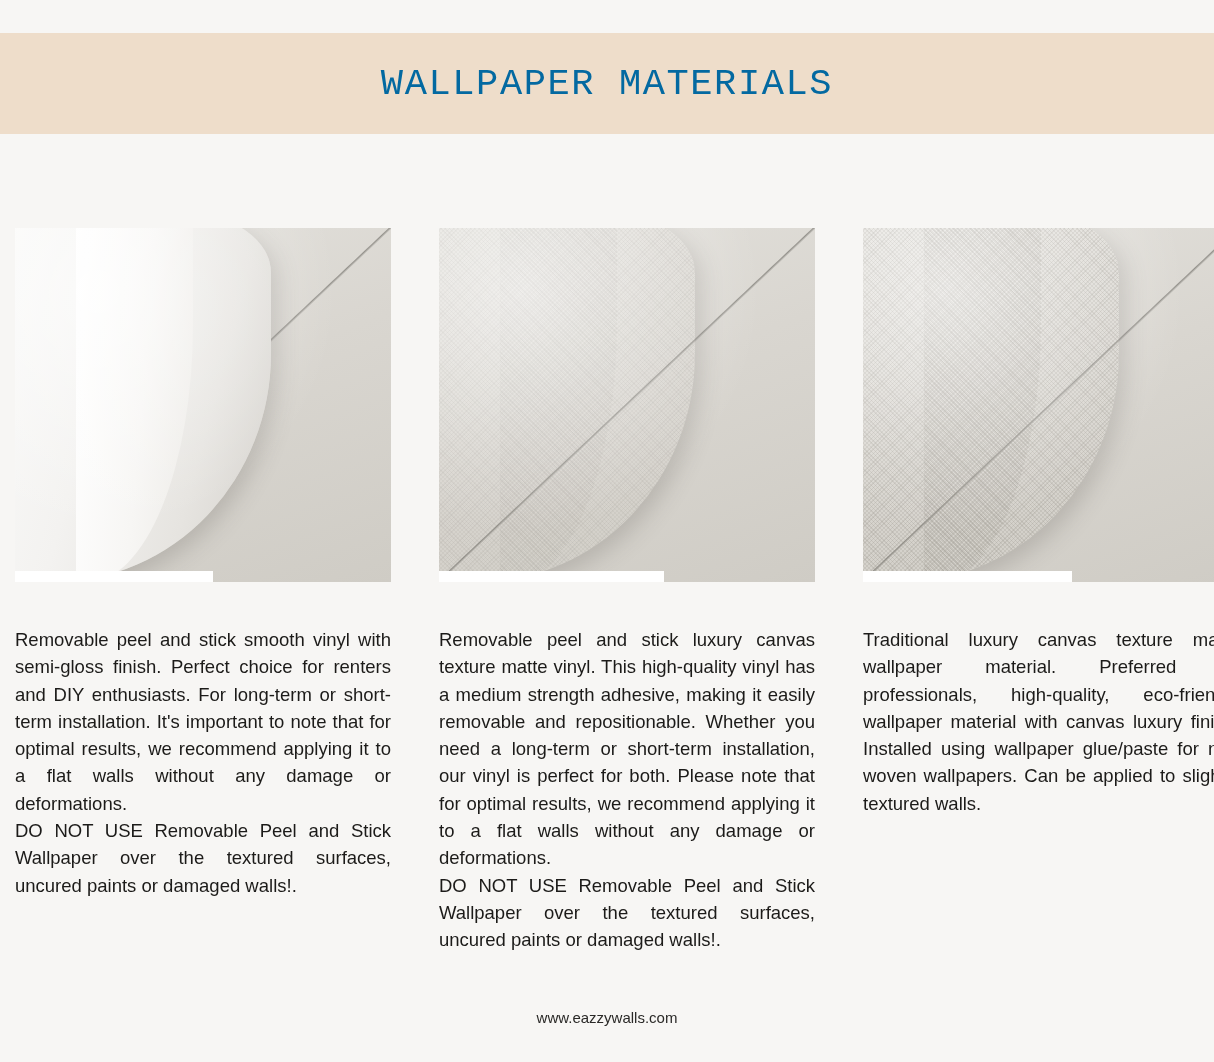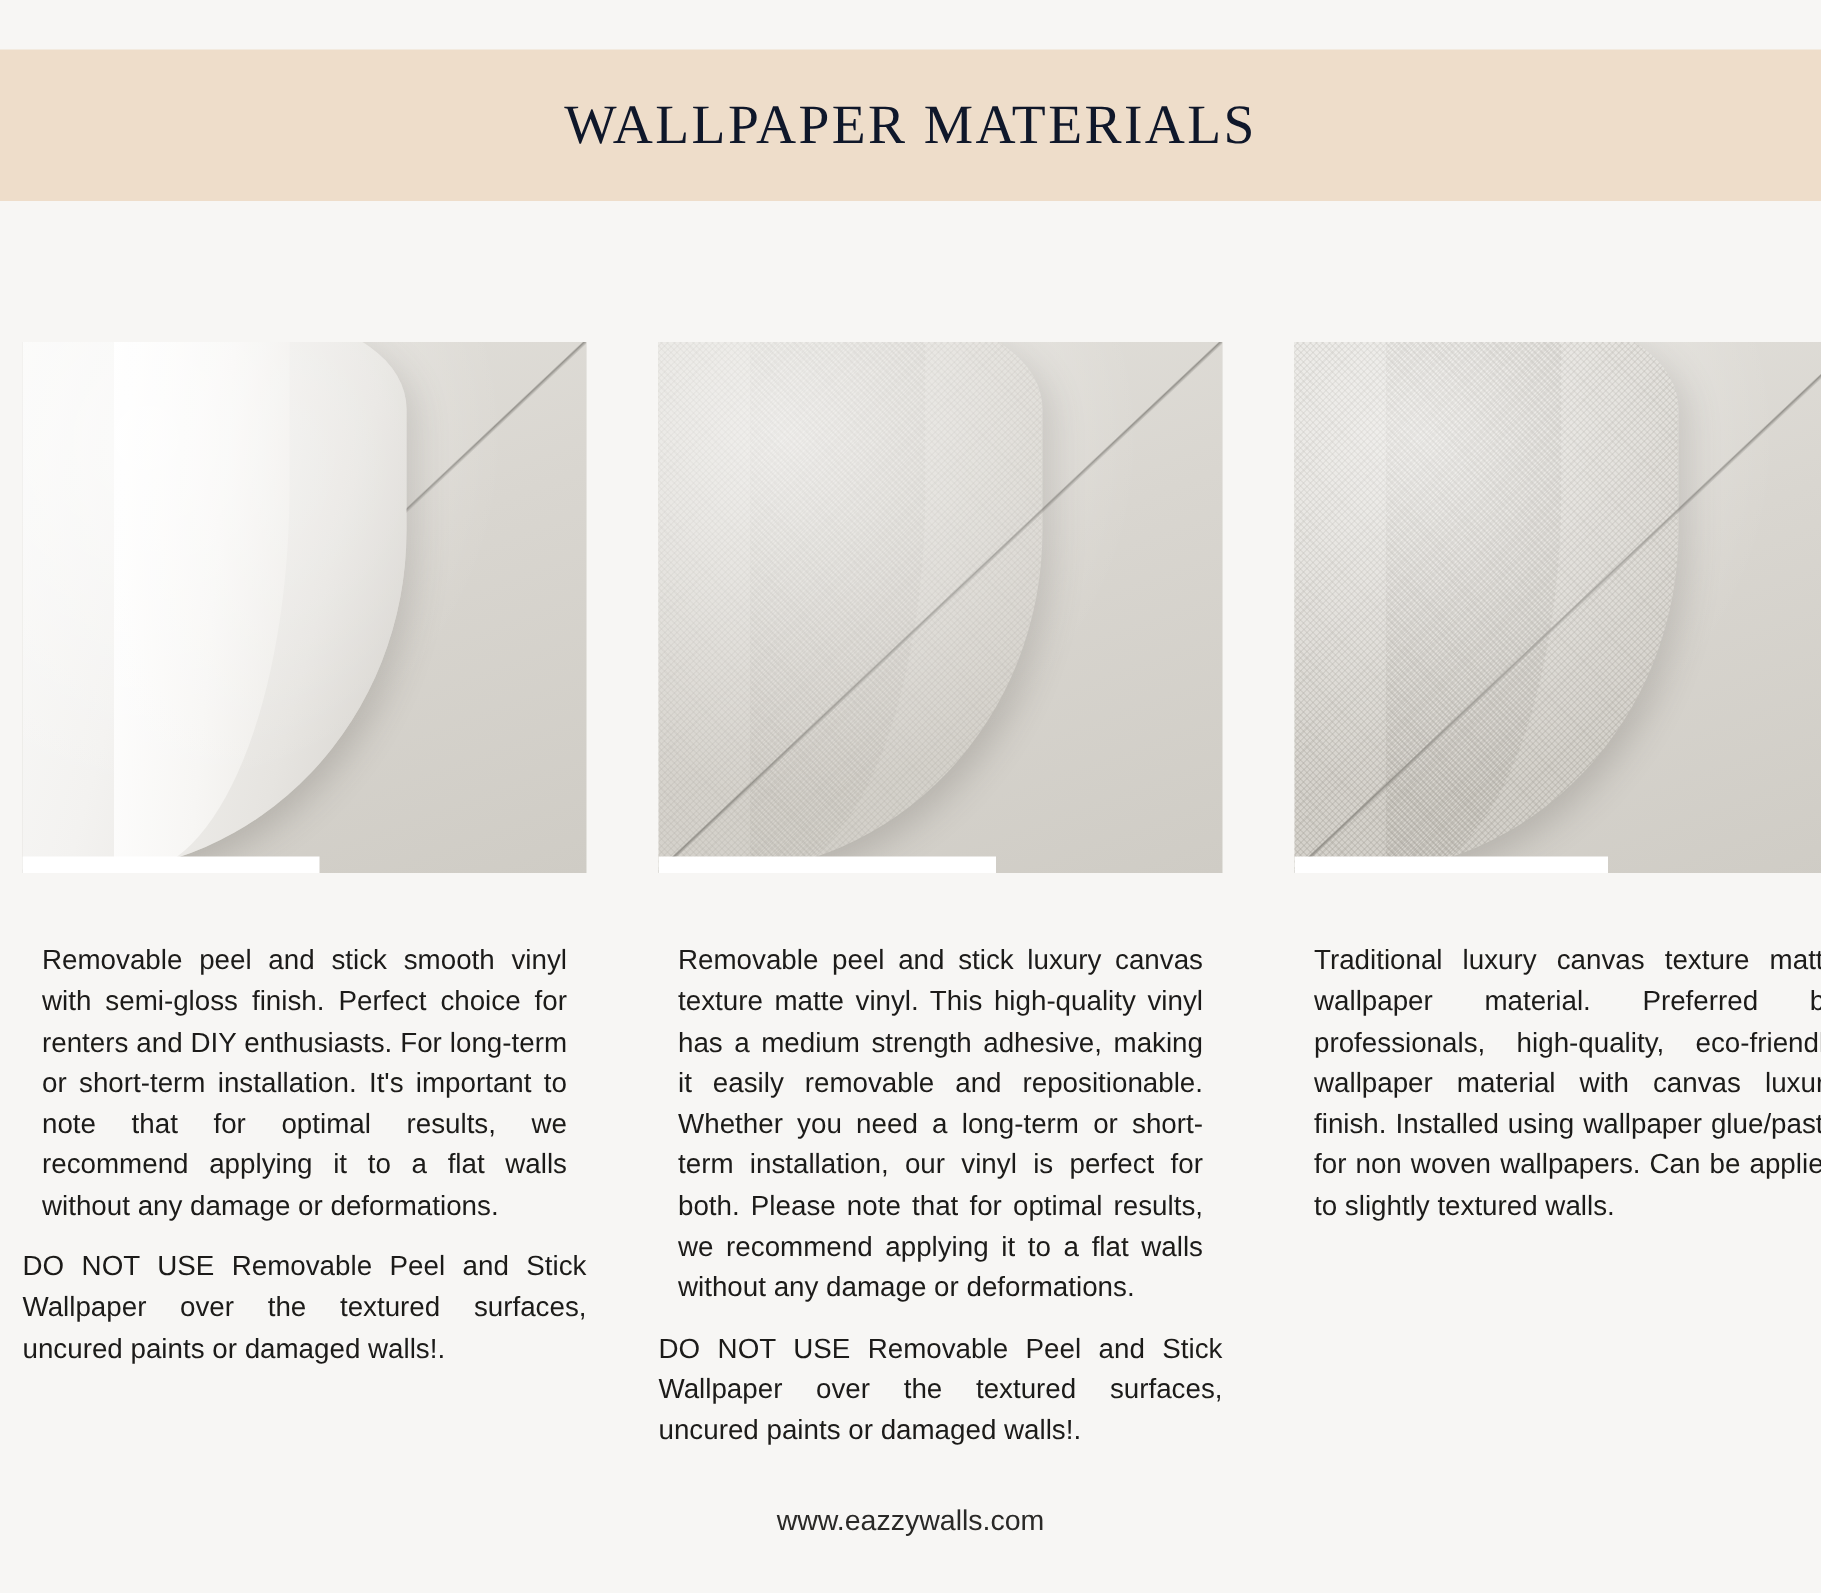--- a/index.html
+++ b/index.html
@@ -21,24 +21,24 @@
     left: 0;
     top: 33px;
     width: 1214px;
     height: 101px;
     background: #eeddca;
     display: flex;
     align-items: center;
     justify-content: center;
   }
   .header-title {
-    font-family: Liberation Serif, serif;
+    font-family: Liberation Mono, monospace;
     font-size: 37px;
     letter-spacing: 1.6px;
-    color: #0f172a;
+    color: #0369a1;
     font-weight: 400;
     white-space: nowrap;
   }
 
   
   .columns {
     position: absolute;
     left: 0;
     top: 228px;
     width: 1214px;
@@ -130,36 +130,36 @@
   
   .body-text {
     margin-top: 44px;
     font-size: 18.5px;
     line-height: 27.3px;
     color: #1c1b19;
     text-align: justify;
     text-justify: inter-word;
   }
   .body-text p {
-    margin: 13px;
+    margin: 0;
   }
   .warning {
     display: block;
     margin-top: 0;
     text-underline-offset: 3px;
   }
 
   
   .footer {
     position: absolute;
     left: 0;
     bottom: 36px;
     width: 1214px;
     text-align: center;
-    font-size: 19px;
+    font-size: 15px;
     color: #2a2927;
   }
 </style>
 </head>
 <body>
 
 <div class="header-band">
   <div class="header-title">WALLPAPER MATERIALS</div>
 </div>
 

